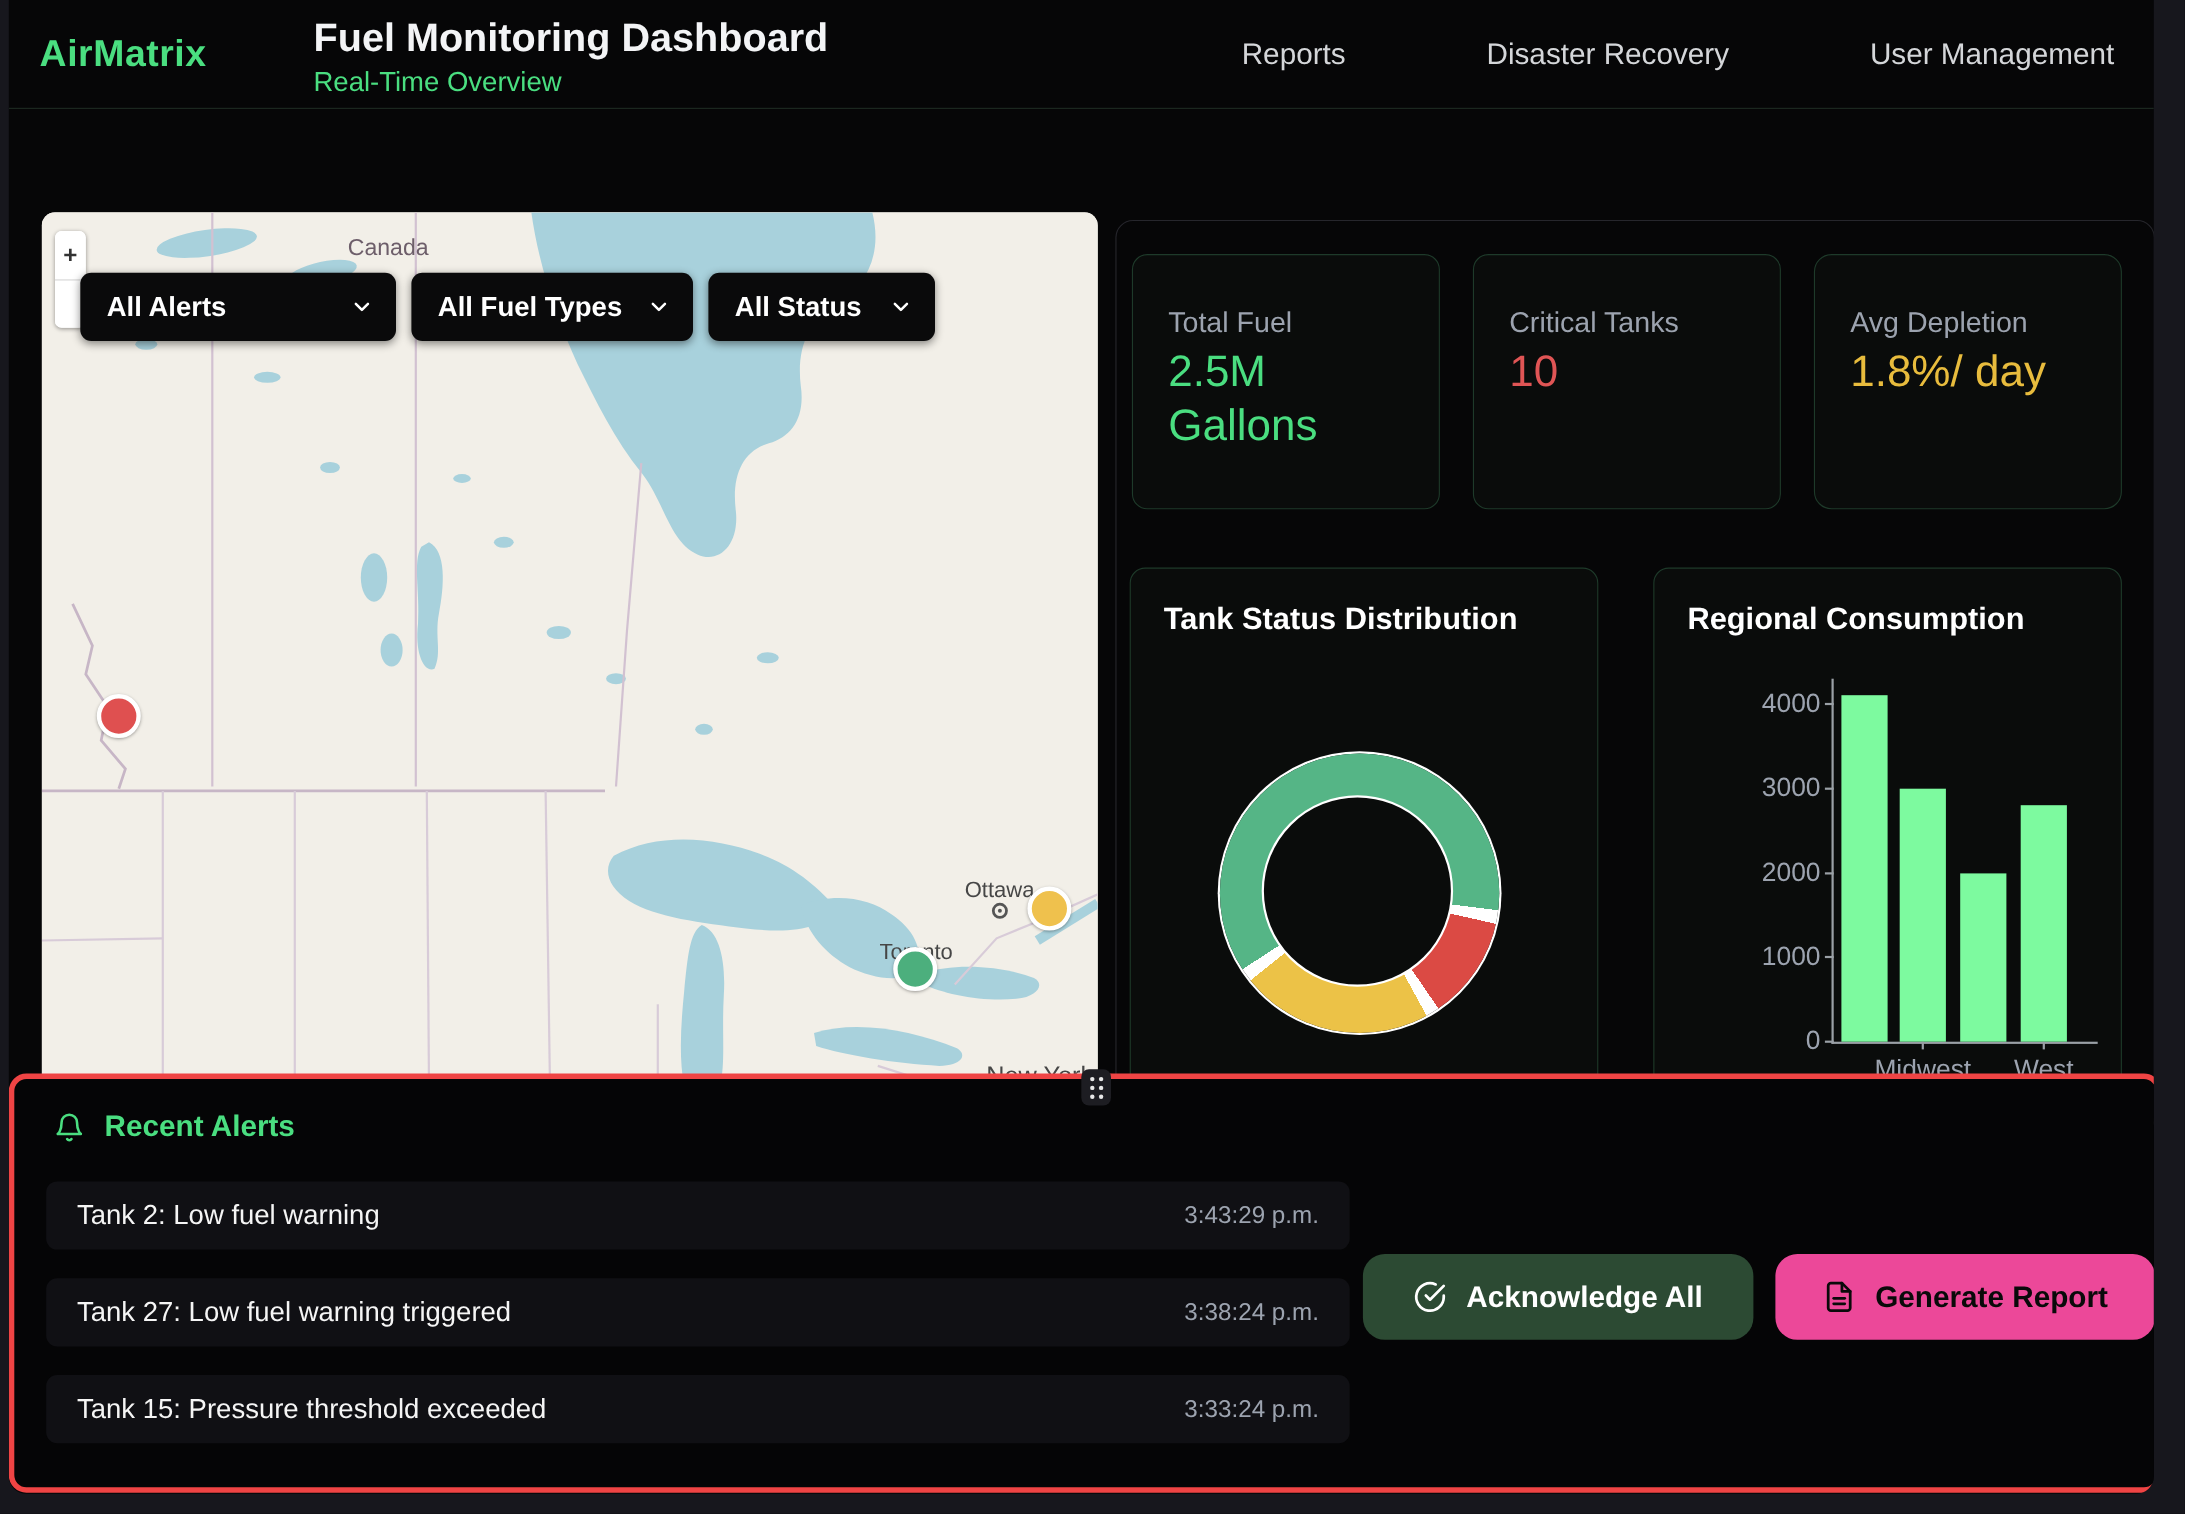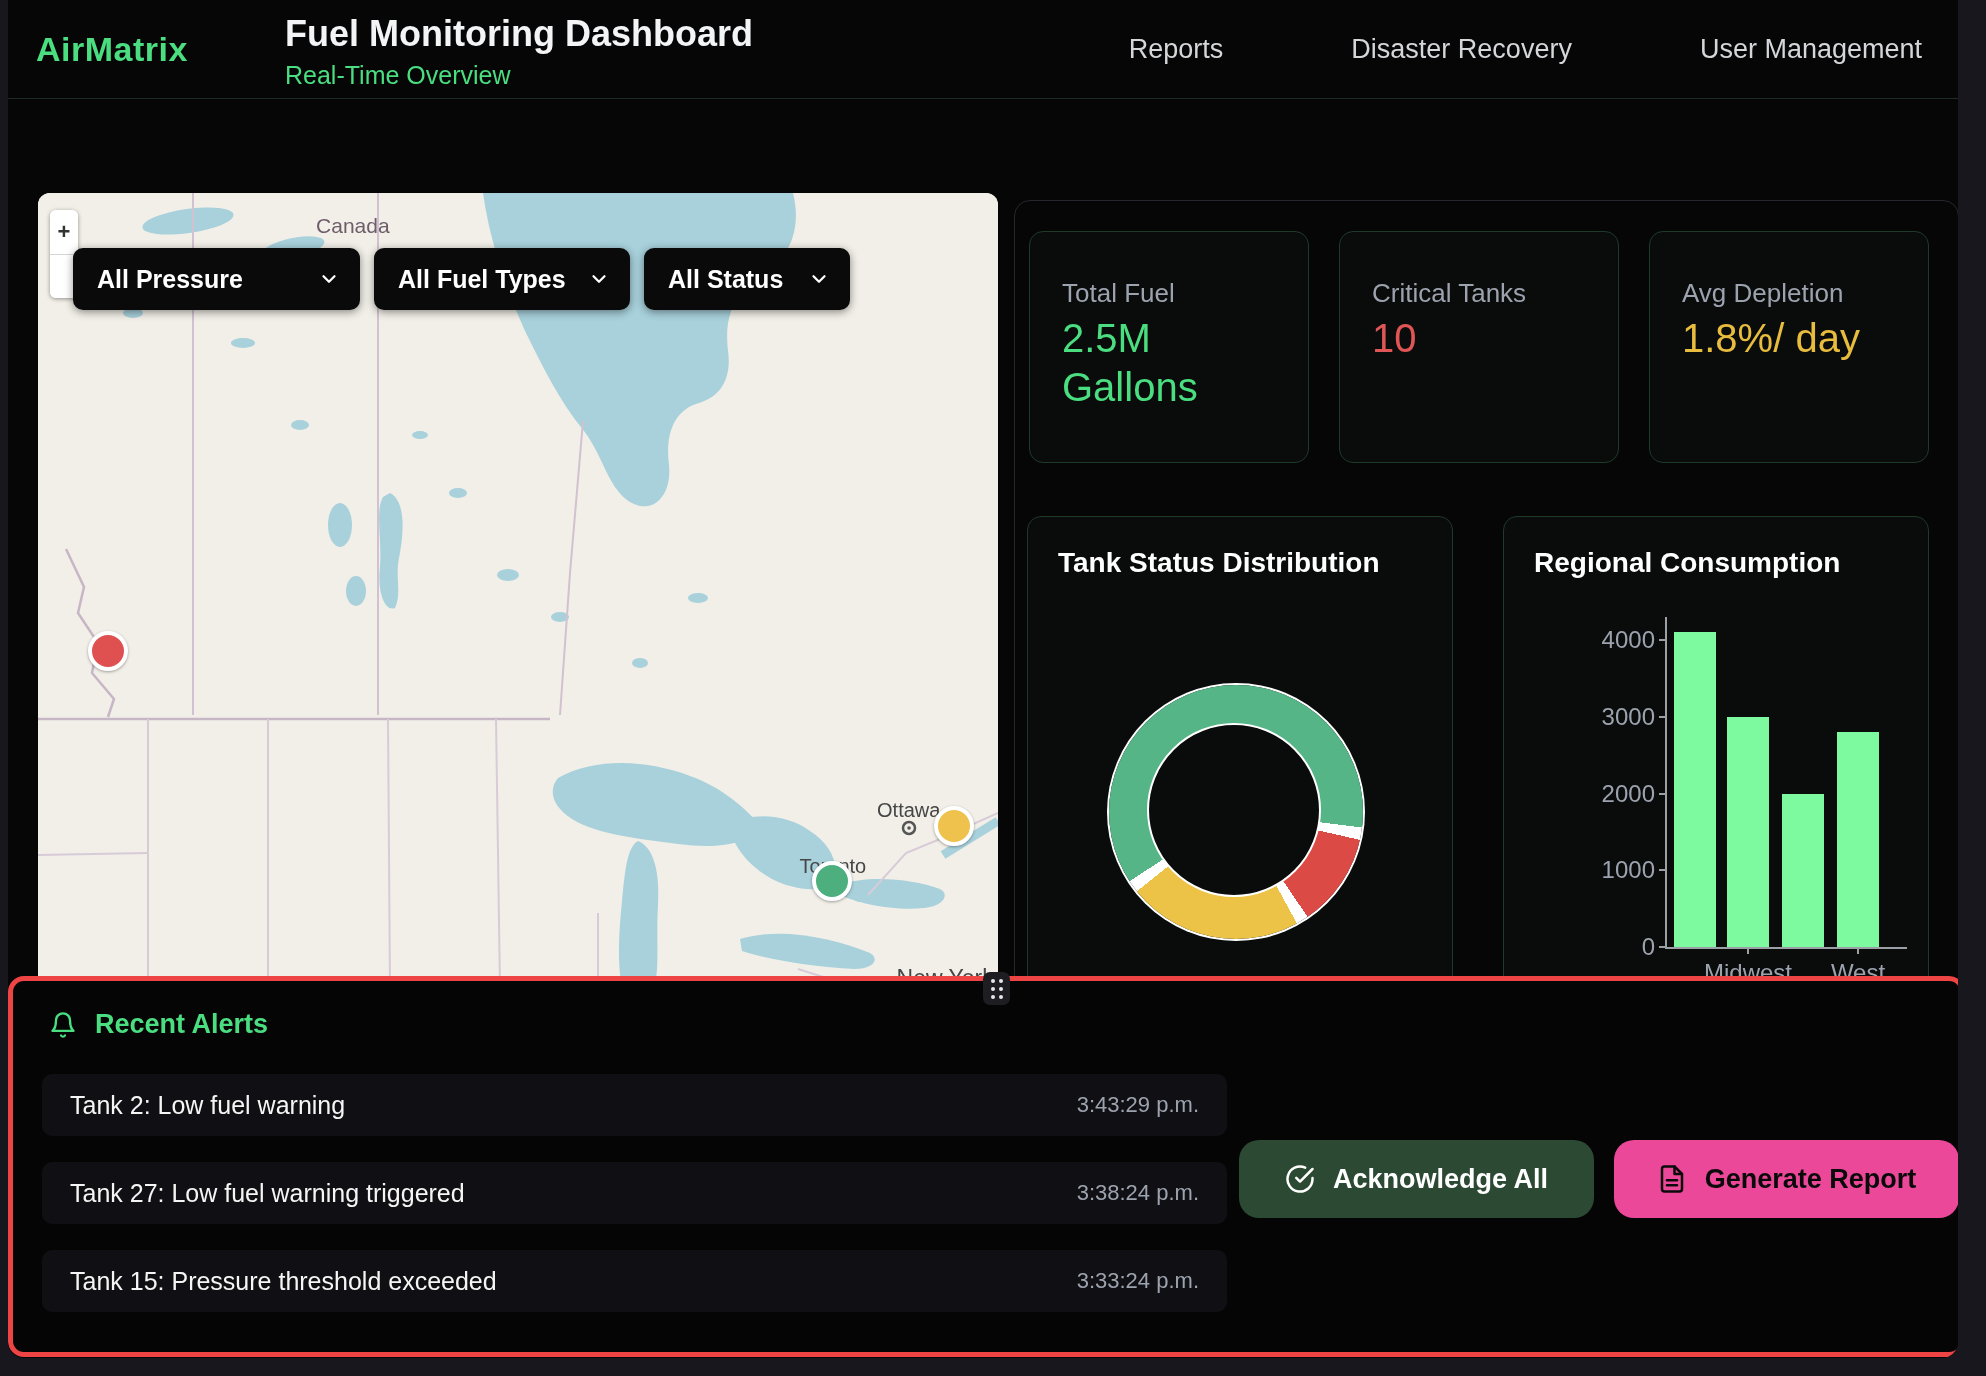--- a/index.html
+++ b/index.html
@@ -184,21 +184,21 @@
         </div>
     </div>
 
     <div class="zoomctl">
       <div class="zoombtn">+</div>
       <div class="zoombtn"></div>
     </div>
 
     <div class="filters" id="filters">
         <div class="filter">
-          <span>All Pressure</span>
+          <span>All Alerts</span>
           <svg class="chev" viewBox="0 0 24 24" fill="none" stroke="#ffffff" stroke-width="2.5" stroke-linecap="round" stroke-linejoin="round">
             <polyline points="6 9 12 15 18 9"></polyline>
           </svg>
         </div>
         <div class="filter">
           <span>All Fuel Types</span>
           <svg class="chev" viewBox="0 0 24 24" fill="none" stroke="#ffffff" stroke-width="2.5" stroke-linecap="round" stroke-linejoin="round">
             <polyline points="6 9 12 15 18 9"></polyline>
           </svg>
         </div>
@@ -222,21 +222,21 @@
     <div class="rightpanel">
       <div id="statcards">
           <div class="statcard" style="left: 14px;">
             <div class="statlabel">Total Fuel</div>
             <div class="statvalue" style="color: rgb(74, 222, 128);">2.5M Gallons</div>
           </div>
           <div class="statcard" style="left: 324px;">
             <div class="statlabel">Critical Tanks</div>
             <div class="statvalue" style="color: rgb(224, 85, 85);">10</div>
           </div>
-          <div class="statcard" style="left: 634px;">
+          <div class="statcard" style="left: 634px; border-radius: 16px;">
             <div class="statlabel">Avg Depletion</div>
             <div class="statvalue" style="color: rgb(232, 188, 61);">1.8%/ day</div>
           </div>
         </div>
 
       <div class="chartcard" style="left:12px;">
         <div class="charttitle">Tank Status Distribution</div>
         <div class="donut" id="donut" style="background: conic-gradient(from 237deg, rgb(85, 181, 134) 0deg, rgb(85, 181, 134) 220deg, rgb(255, 255, 255) 220deg, rgb(255, 255, 255) 225.67deg, rgb(219, 74, 68) 225.67deg, rgb(219, 74, 68) 268.67deg, rgb(255, 255, 255) 268.67deg, rgb(255, 255, 255) 274.34deg, rgb(236, 194, 71) 274.34deg, rgb(236, 194, 71) 354.34deg, rgb(255, 255, 255) 354.34deg, rgb(255, 255, 255) 360deg);">
           <div class="donut-hole"></div>
         </div>

